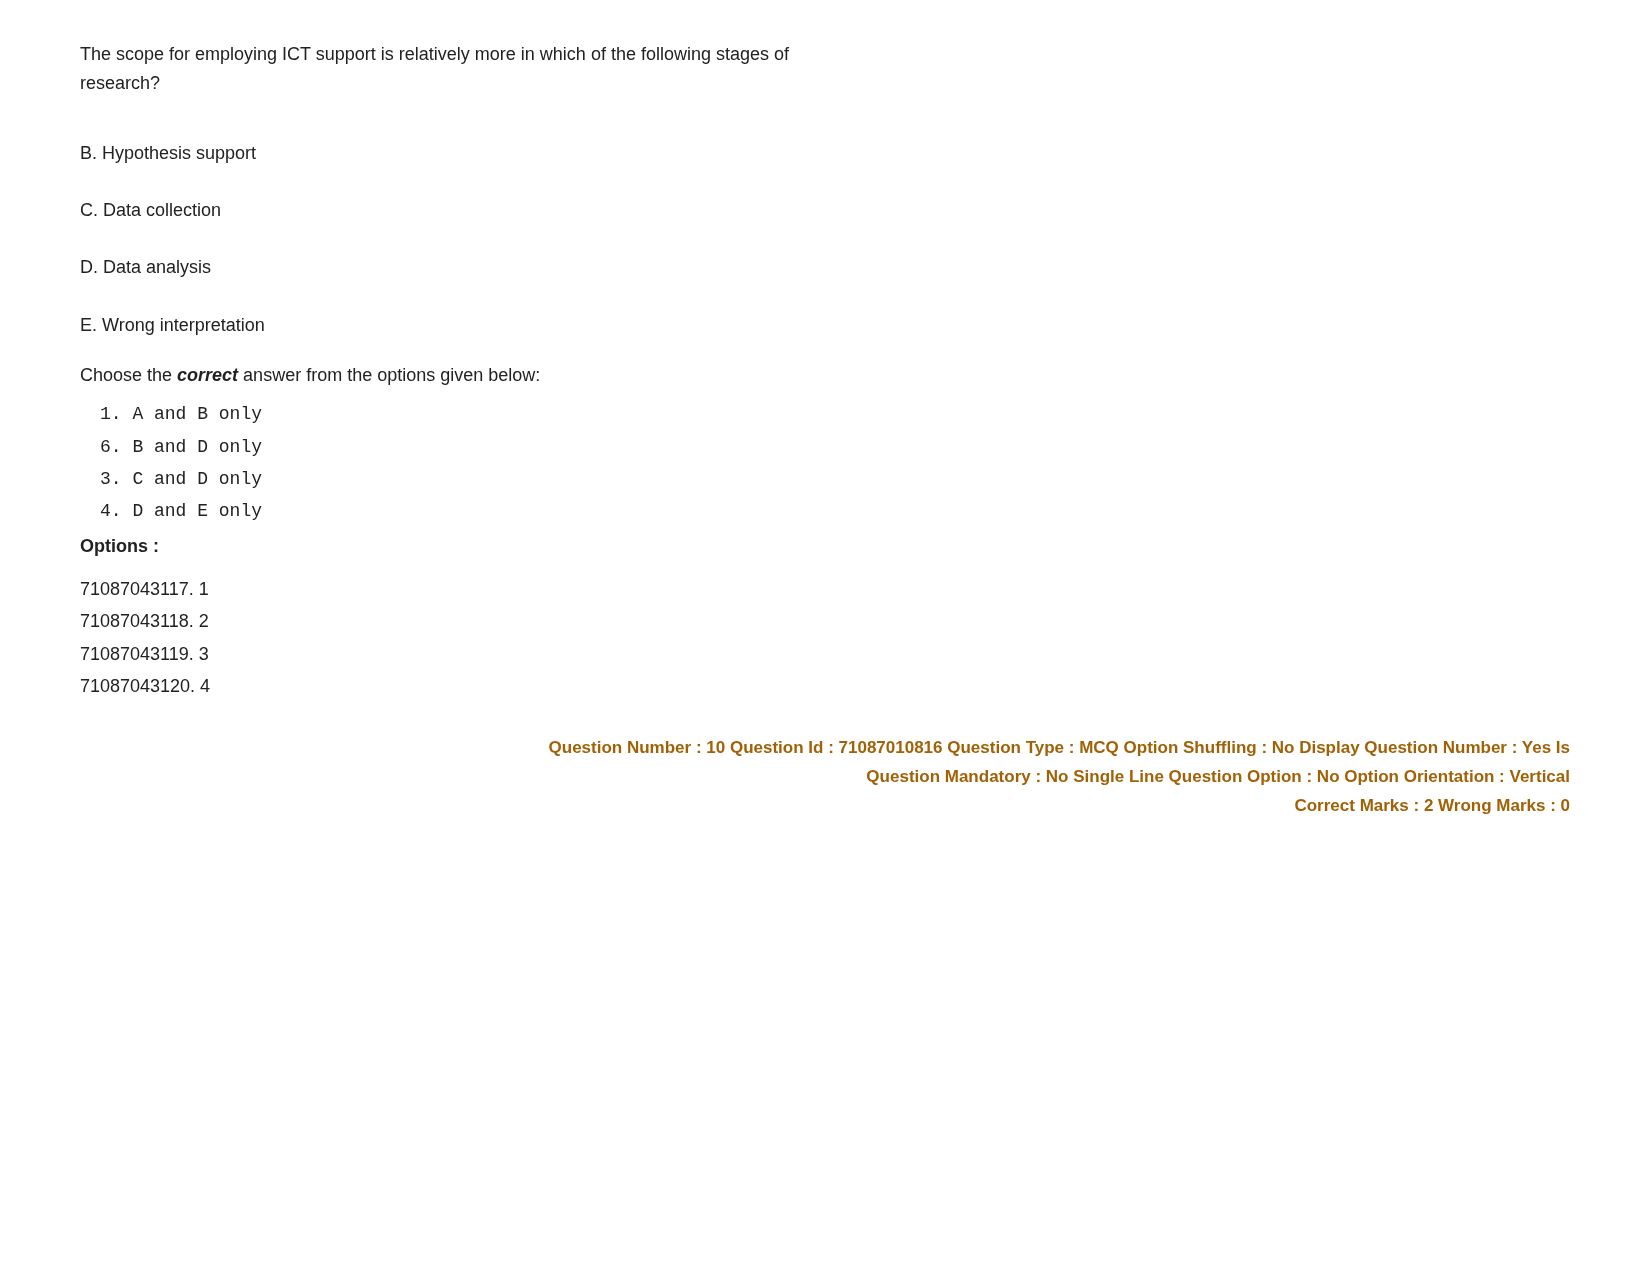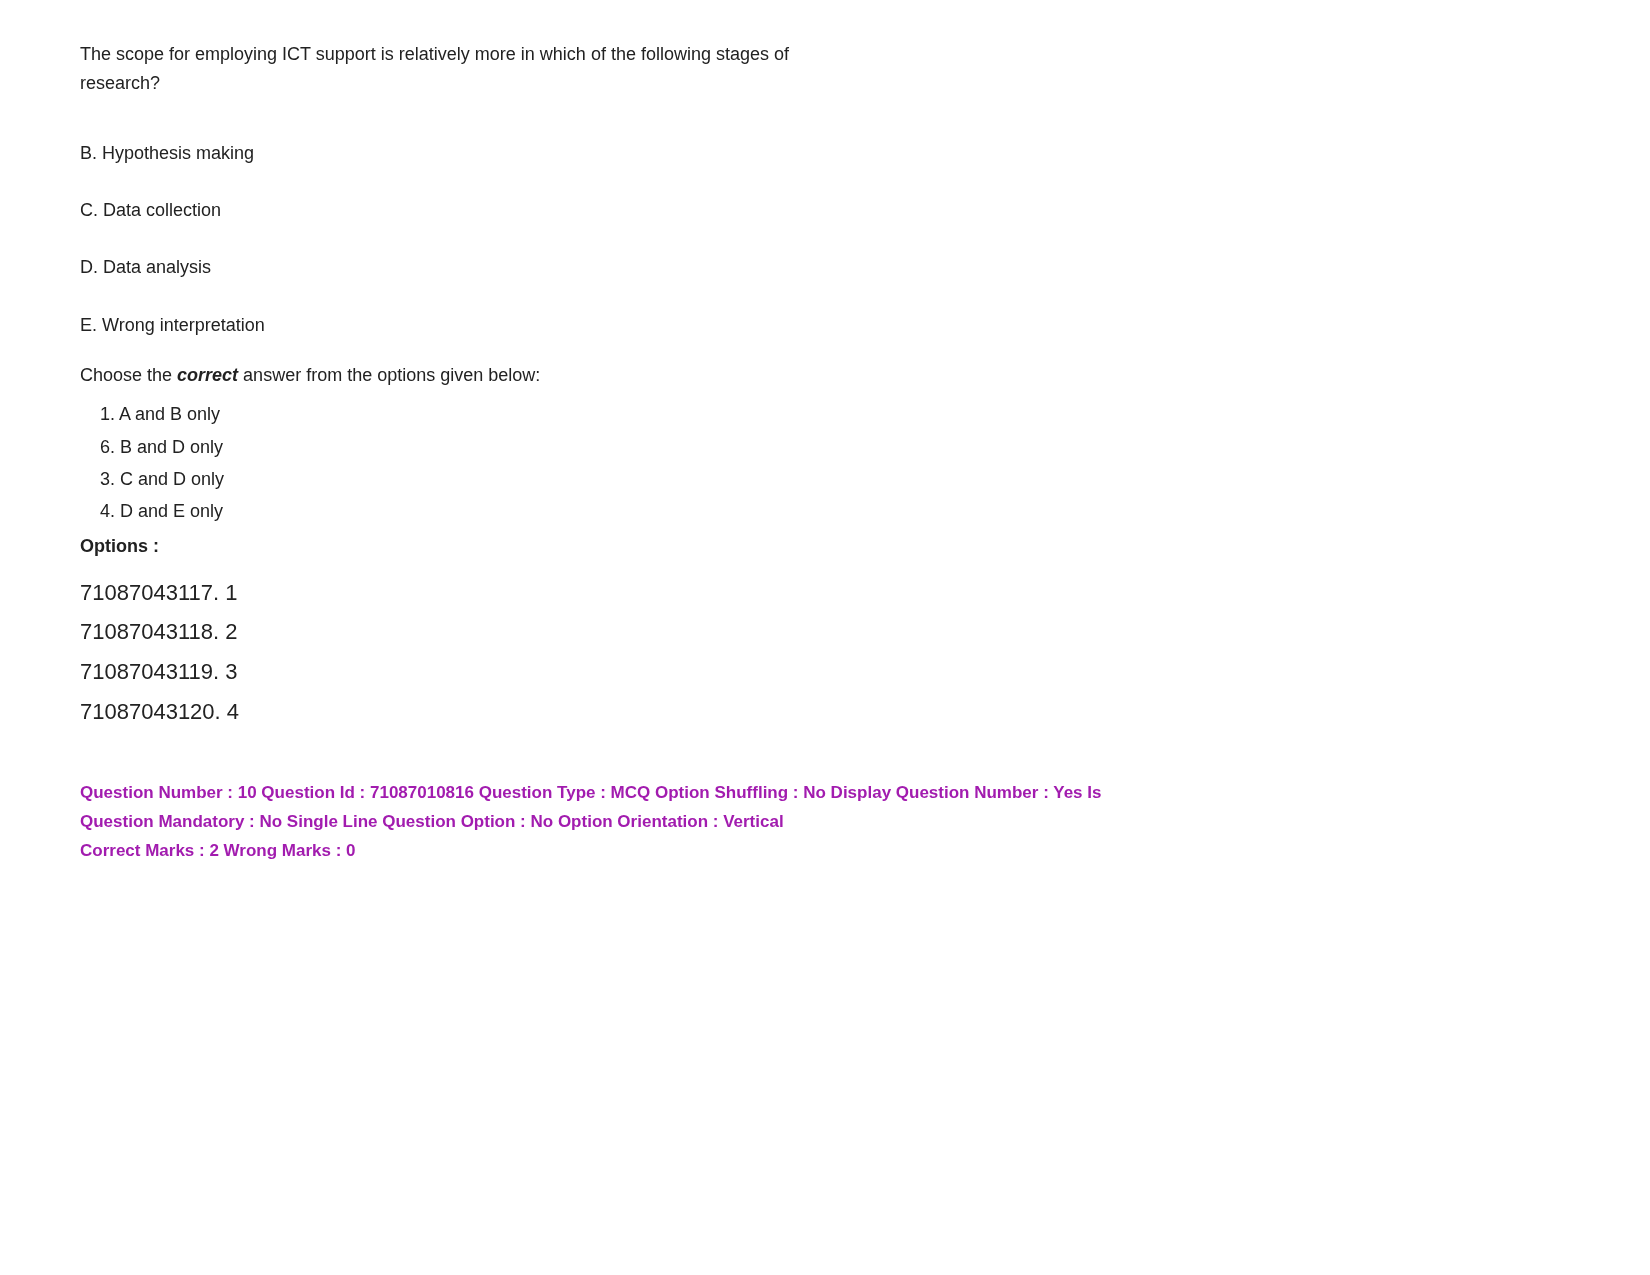--- a/index.html
+++ b/index.html
@@ -33,61 +33,63 @@
       margin: 24px 0 12px 0;
       color: #222;
     }
     .choose-instruction strong {
       font-weight: bold;
       font-style: italic;
     }
     .numbered-options {
       margin-left: 20px;
       margin-bottom: 4px;
+      font-family: Liberation Mono, monospace;
     }
     .numbered-option {
       font-size: 18px;
       line-height: 1.8;
       color: #222;
     }
     .options-section {
       margin-top: 8px;
       margin-bottom: 8px;
     }
     .options-label {
       font-weight: bold;
       font-size: 18px;
       margin-bottom: 16px;
     }
     .option-code {
-      font-size: 22px;
+      font-size: 18px;
       line-height: 1.8;
       color: #222;
     }
     .meta-info {
       font-weight: bold;
       font-size: 17px;
       line-height: 1.7;
-      margin-top: 48px;
-      color: #a21caf;
+      margin-top: 32px;
+      color: #a16207;
+      text-align: right;
     }
   </style>
 </head>
 <body>
 
 <div>
 
   <div class="question-text">
     <span>The scope for employing ICT support is relatively more in which of the following stages of</span><br>
     <span>research?</span>
   </div>
 
   <br>
   <div class="option-item">
-    <span>B. Hypothesis making</span>
+    <span>B. Hypothesis support</span>
   </div>
   <br>
   <div class="option-item">
     <span>C. Data collection</span>
   </div>
   <br>
   <div class="option-item">
     <span>D. Data analysis</span>
   </div>
   <br>

